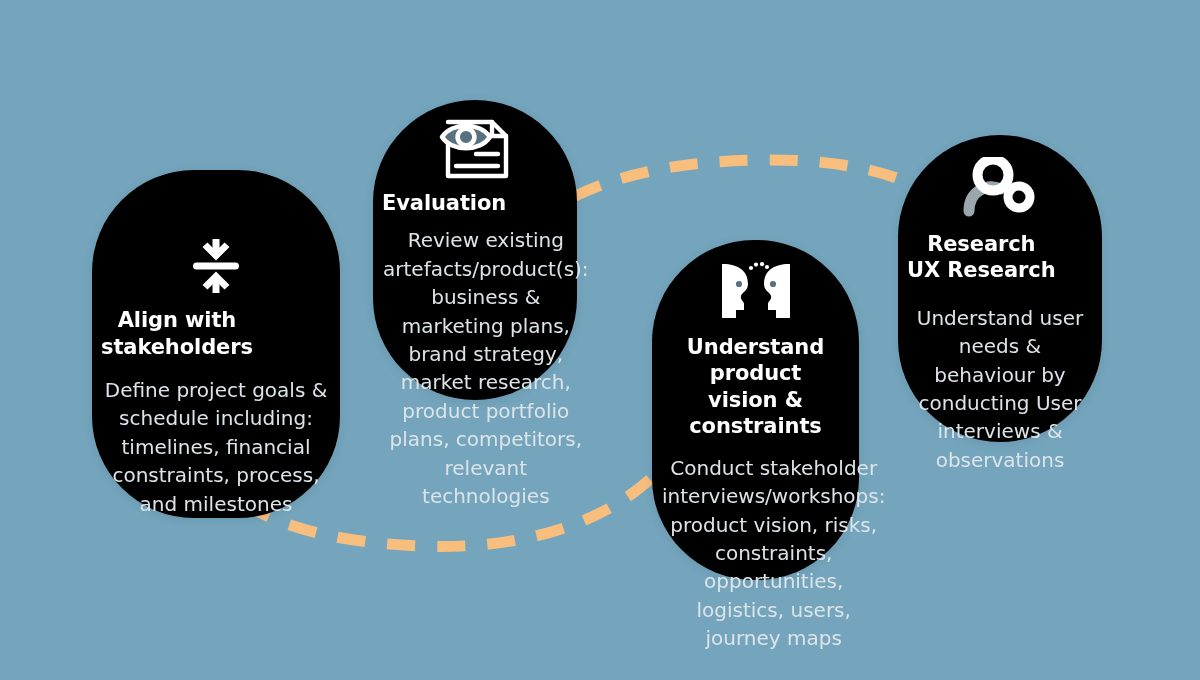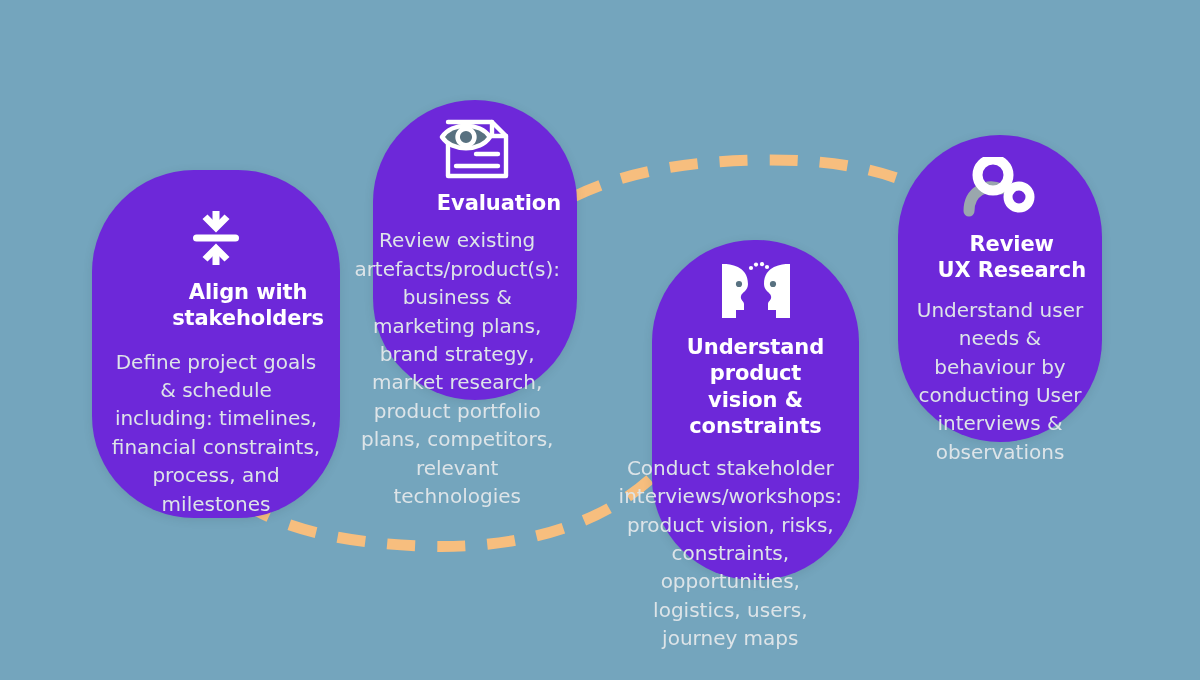--- a/index.html
+++ b/index.html
@@ -24,27 +24,27 @@
     left: 0;
     top: 0;
     width: 1200px;
     height: 680px;
     z-index: 1;
   }
   .card {
     position: absolute;
     z-index: 2;
     box-sizing: border-box;
-    background: #6d28d9;
+    background: #000000;
     border-radius: 102px;
     display: flex;
     flex-direction: column;
-    align-items: flex-end;
+    align-items: flex-start;
     text-align: center;
-    padding: 0 14px;
+    padding: 0 7px;
     box-shadow: 0 2px 10px rgba(40, 60, 72, 0.13);
   }
   .icon-wrap {
     display: flex;
     align-items: flex-end;
     justify-content: center;
     width: 100%;
   }
   .icon-wrap svg { display: block; }
   .card-title {
@@ -99,21 +99,21 @@
 
   
   #card-4 {
     left: 898px;
     top: 135px;
     width: 204px;
     height: 307px;
   }
   #card-4 .icon-wrap { height: 88px; padding-top: 22px; }
   #card-4 .card-title { margin-top: 12px; }
-  #card-4 .card-body { margin-top: 12px; }
+  #card-4 .card-body { margin-top: 20px; }
 </style>
 </head>
 <body>
 
 <div id="stage">
 
   <svg id="connectors" viewBox="0 0 1200 680">
 
     <path d="M 470 300 C 520 200, 620 162, 760 160 C 880 158, 960 190, 1000 260" fill="none" stroke="#f7be7e" stroke-width="11" stroke-dasharray="28 22" stroke-linecap="butt"></path>
 
@@ -190,19 +190,19 @@
 
   <div class="card" id="card-4">
     <div class="icon-wrap">
       <svg width="74" height="62" viewBox="0 0 74 62">
         <path d="M 6 54 C 6 34, 24 26, 38 32" fill="none" stroke="#9aa7ad" stroke-width="11" stroke-linecap="round"></path>
         <circle cx="30" cy="18" r="15.5" fill="none" stroke="#ffffff" stroke-width="10"></circle>
         <circle cx="56" cy="40" r="11" fill="none" stroke="#ffffff" stroke-width="9"></circle>
       </svg>
     </div>
     <h2 class="card-title">
-      <span>Review</span><br>
+      <span>Research</span><br>
       <span>UX Research</span>
     </h2>
     <p class="card-body">Understand user needs &amp; behaviour by conducting User interviews &amp; observations</p>
   </div>
 
 </div>
 
 </body></html>

